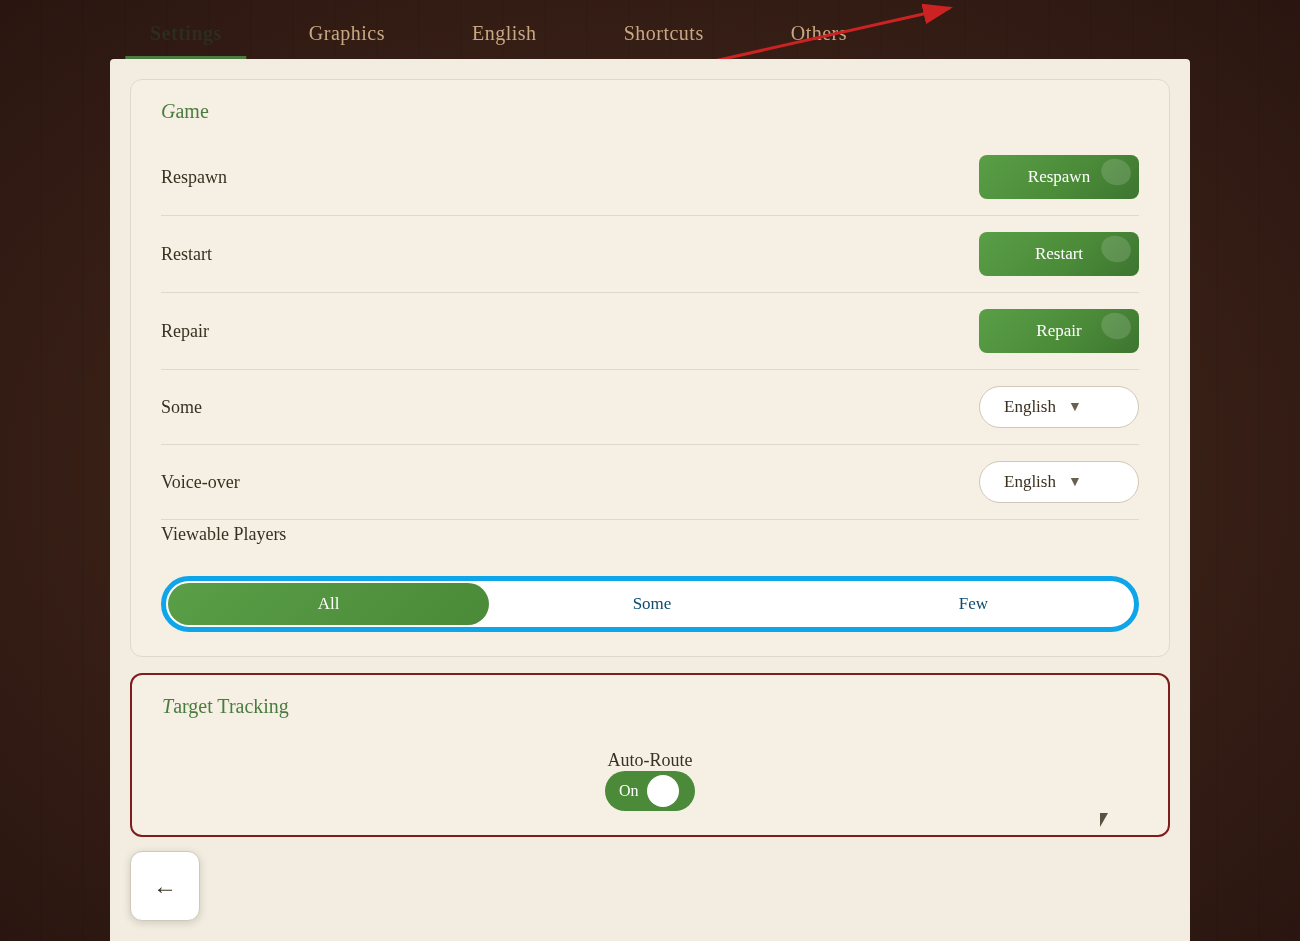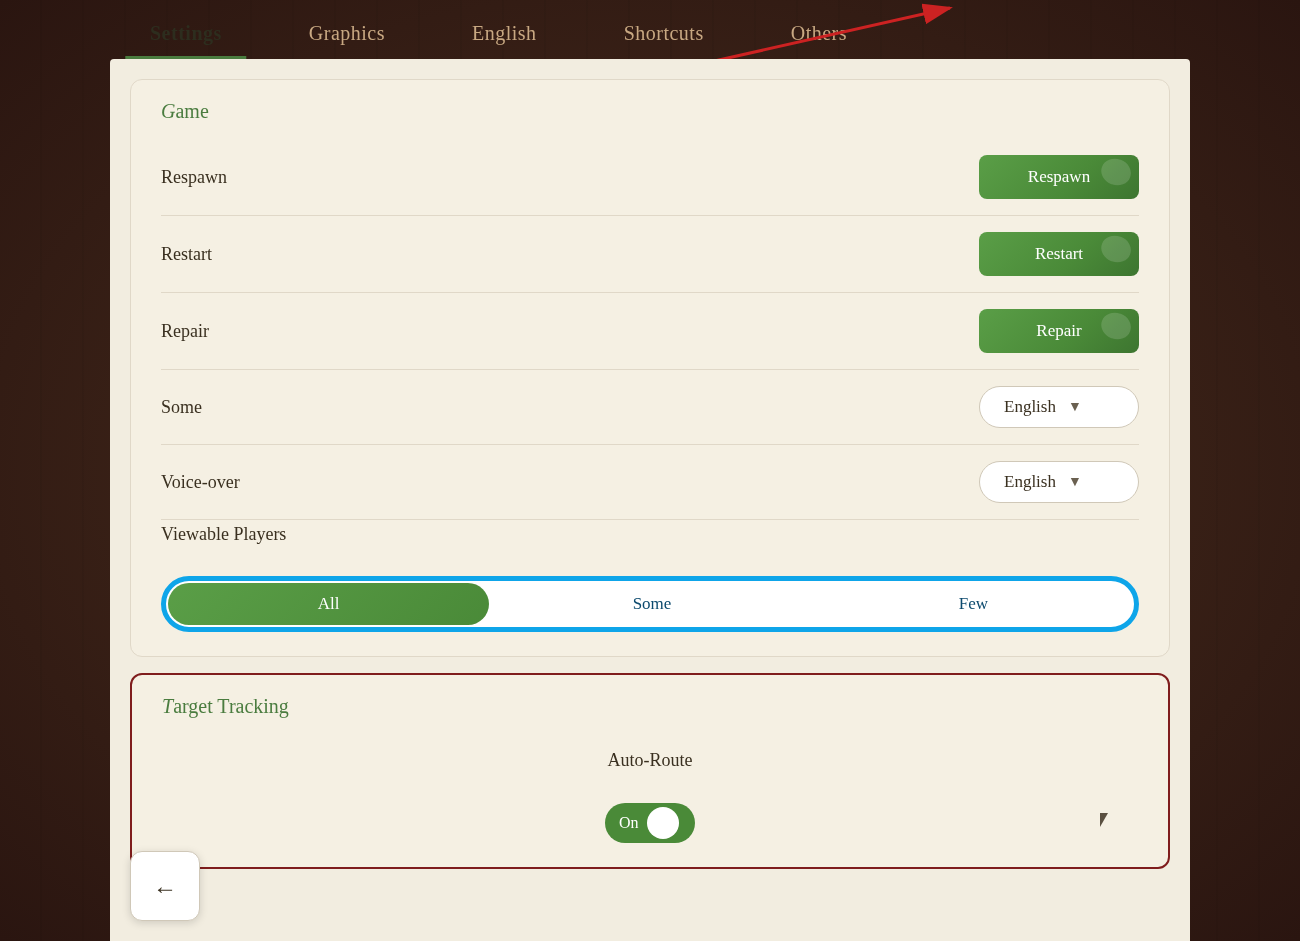--- a/index.html
+++ b/index.html
@@ -235,21 +235,20 @@
     
     .toggle-switch {
       display: flex;
       align-items: center;
       background: #4a8a38;
       border-radius: 25px;
       padding: 4px 6px 4px 14px;
       gap: 8px;
       cursor: pointer;
       width: 90px;
-      margin-top: 32px;
     }
 
     .toggle-label {
       color: white;
       font-size: 16px;
       font-family: 'Georgia', serif;
     }
 
     .toggle-knob {
       width: 32px;

